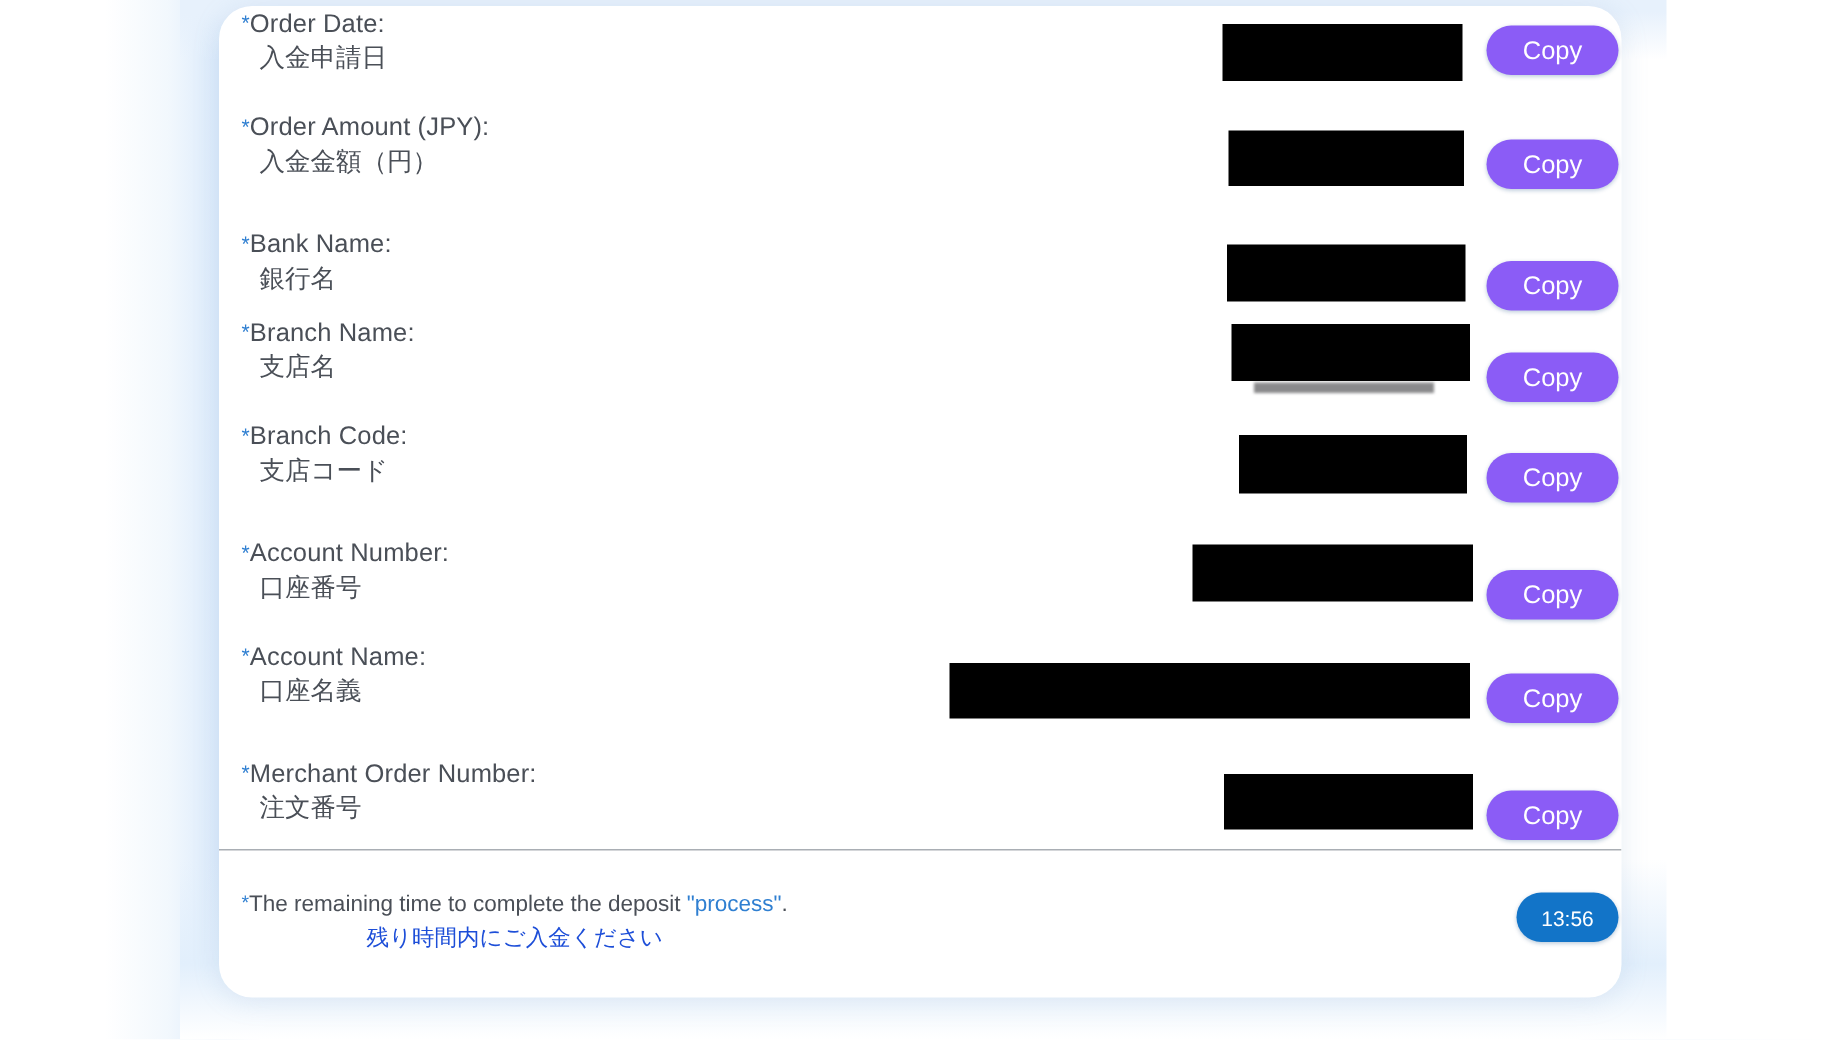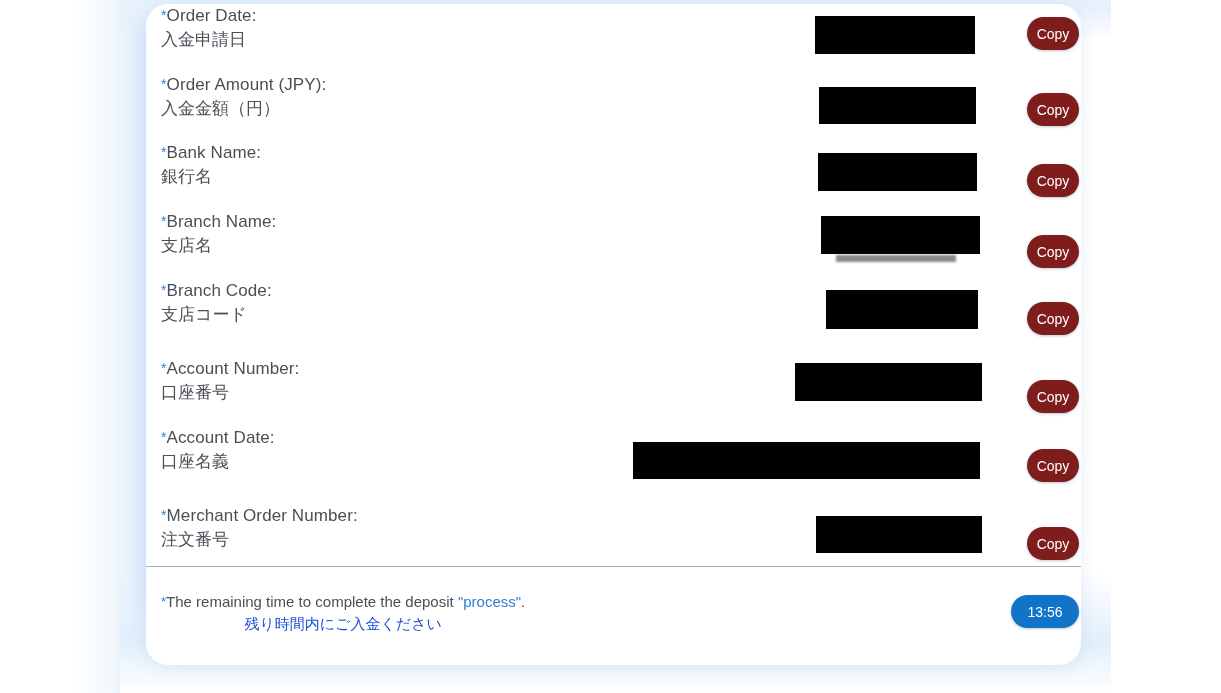--- a/index.html
+++ b/index.html
@@ -98,45 +98,46 @@
     color: #2f7fd1;
     font-size: 14px;
     vertical-align: 1px;
   }
 
   .label-ja {
     font-size: 17px;
     line-height: 25px;
     color: #4a4f57;
     font-family: "DejaVu Sans", "Liberation Sans", sans-serif;
+    margin-left: 12px;
   }
 
   
   .redaction-bar {
     position: absolute;
     background: #000000;
   }
 
   .redaction-residue {
     position: absolute;
     height: 7px;
     background: rgba(40, 40, 44, 0.55);
     filter: blur(1.1px);
   }
 
   
   .copy-button {
     position: absolute;
-    width: 52px;
+    width: 88px;
     height: 33px;
     border: none;
     border-radius: 17px;
-    background: #7f1d1d;
+    background: #8b5cf6;
     color: #ffffff;
-    font-size: 14px;
+    font-size: 17px;
     font-family: "Liberation Sans", sans-serif;
     cursor: pointer;
     box-shadow: 0 1px 3px rgba(0, 60, 120, 0.28);
   }
 
   
   #card-divider {
     position: absolute;
     left: 0;
     top: 562px;
@@ -222,21 +223,21 @@
         <button class="copy-button" style="right: 2px; top: 13px;">Copy</button>
       </div>
       <div class="field-row" style="top: 69px;">
         <div class="field-labels">
           <div class="label-en"><span class="req">*</span><span>Order Amount (JPY):</span></div>
           <div class="label-ja">入金金額（円）</div>
         </div>
         <div class="redaction-bar" style="left: 673px; top: 14px; width: 157px; height: 37px;"></div>
         <button class="copy-button" style="right: 2px; top: 20px;">Copy</button>
       </div>
-      <div class="field-row" style="top: 137px;">
+      <div class="field-row" style="top: 147px;">
         <div class="field-labels">
           <div class="label-en"><span class="req">*</span><span>Bank Name:</span></div>
           <div class="label-ja">銀行名</div>
         </div>
         <div class="redaction-bar" style="left: 672px; top: 12px; width: 159px; height: 38px;"></div>
         <button class="copy-button" style="right: 2px; top: 23px;">Copy</button>
       </div>
       <div class="field-row" style="top: 206px;">
         <div class="field-labels">
           <div class="label-en"><span class="req">*</span><span>Branch Name:</span></div>
@@ -257,21 +258,21 @@
       <div class="field-row" style="top: 353px; padding-left: 17px;">
         <div class="field-labels">
           <div class="label-en"><span class="req">*</span><span>Account Number:</span></div>
           <div class="label-ja">口座番号</div>
         </div>
         <div class="redaction-bar" style="left: 649px; top: 6px; width: 187px; height: 38px;"></div>
         <button class="copy-button" style="right: 2px; top: 23px;">Copy</button>
       </div>
       <div class="field-row" style="top: 422px;">
         <div class="field-labels">
-          <div class="label-en"><span class="req">*</span><span>Account Date:</span></div>
+          <div class="label-en"><span class="req">*</span><span>Account Name:</span></div>
           <div class="label-ja">口座名義</div>
         </div>
         <div class="redaction-bar" style="left: 487px; top: 16px; width: 347px; height: 37px;"></div>
         <button class="copy-button" style="right: 2px; top: 23px;">Copy</button>
       </div>
       <div class="field-row" style="top: 500px;">
         <div class="field-labels">
           <div class="label-en"><span class="req">*</span><span>Merchant Order Number:</span></div>
           <div class="label-ja">注文番号</div>
         </div>

